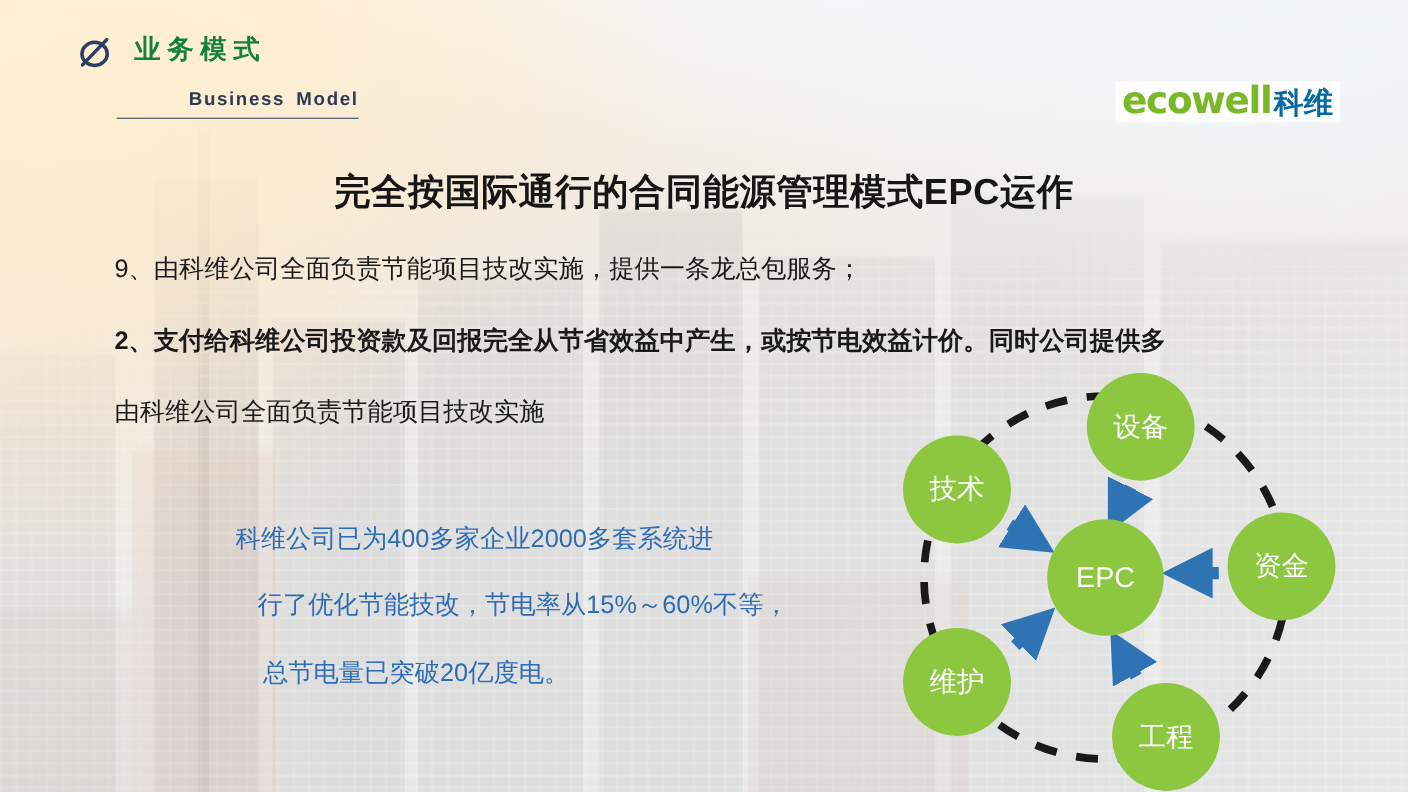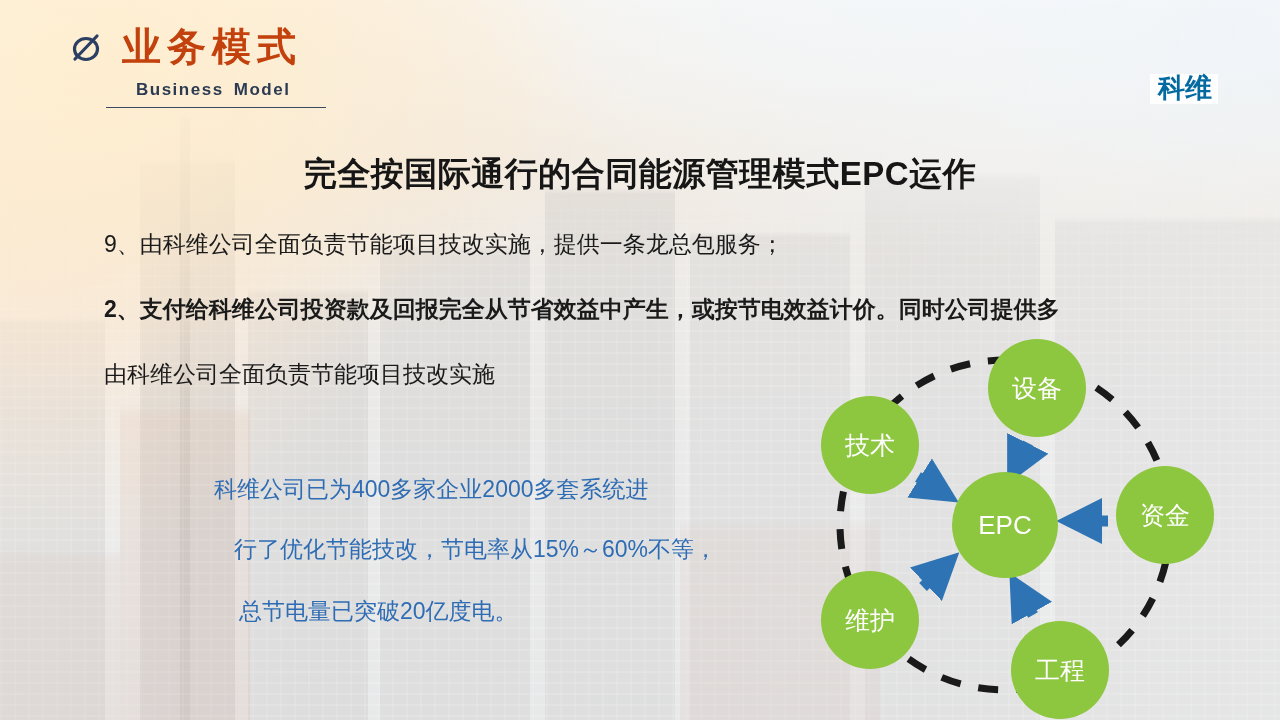--- a/index.html
+++ b/index.html
@@ -98,37 +98,38 @@
   .header { position: absolute; left: 66px; top: 26px; }
   .header-row { display: flex; align-items: center; }
   .brand-mark {
     width: 40px; height: 40px;
     position: relative;
     margin-right: 16px;
     flex: 0 0 auto;
   }
   .brand-mark svg { display: block; }
   .header-title {
-    font-size: 39px;
-    font-weight: bold;
-    color: #c2410c;
+    font-size: 24px;
+    font-weight: bold;
+    color: #15803d;
     letter-spacing: 6px;
     line-height: 1;
     white-space: nowrap;
     text-align: center;
   }
   .header-sub {
     margin-top: 14px;
     margin-left: 70px;
     font-size: 17px;
     font-weight: bold;
     letter-spacing: 1.5px;
     color: #2c3b52;
     word-spacing: 4px;
     white-space: nowrap;
+    text-align: right;
   }
   .header-rule {
     margin-top: 7px;
     margin-left: 40px;
     width: 220px;
     height: 1px;
     background: #3a4a60;
   }
 
   
@@ -223,20 +224,21 @@
           <line x1="9" y1="33" x2="31" y2="10" stroke="#2a3f63" stroke-width="3.2" stroke-linecap="round"></line>
         </svg>
       </span>
       <span class="header-title">业务模式</span>
     </div>
     <div class="header-sub">Business  Model</div>
     <div class="header-rule"></div>
   </div>
 
   <div class="logo">
+    <span class="logo-en">ecowell</span>
     <span class="logo-cn">科维</span>
   </div>
 
   <div class="slide-title">完全按国际通行的合同能源管理模式EPC运作</div>
 
   <div class="bullet bullet-1">9、由科维公司全面负责节能项目技改实施，提供一条龙总包服务；</div>
   <div class="bullet bullet-2a">2、支付给科维公司投资款及回报完全从节省效益中产生，或按节电效益计价。同时公司提供多</div>
   <div class="bullet bullet-2b">由科维公司全面负责节能项目技改实施</div>
 
   <div class="highlight hl-1">科维公司已为400多家企业2000多套系统进</div>

